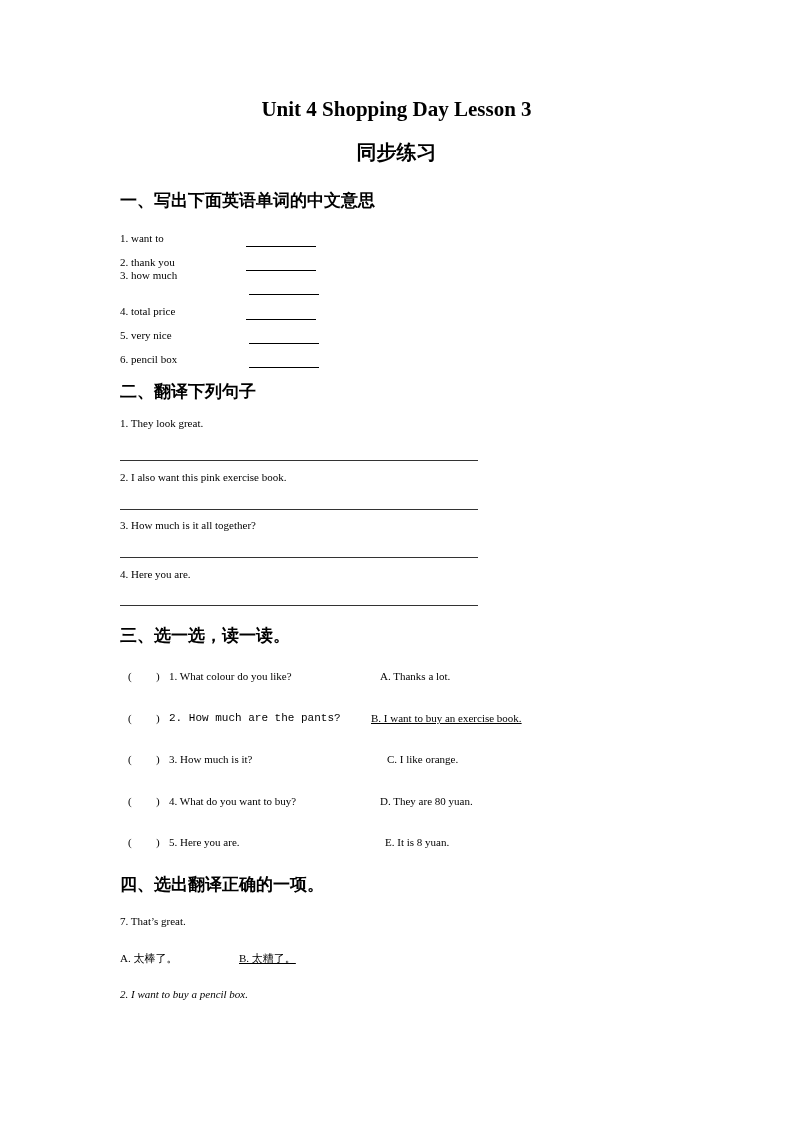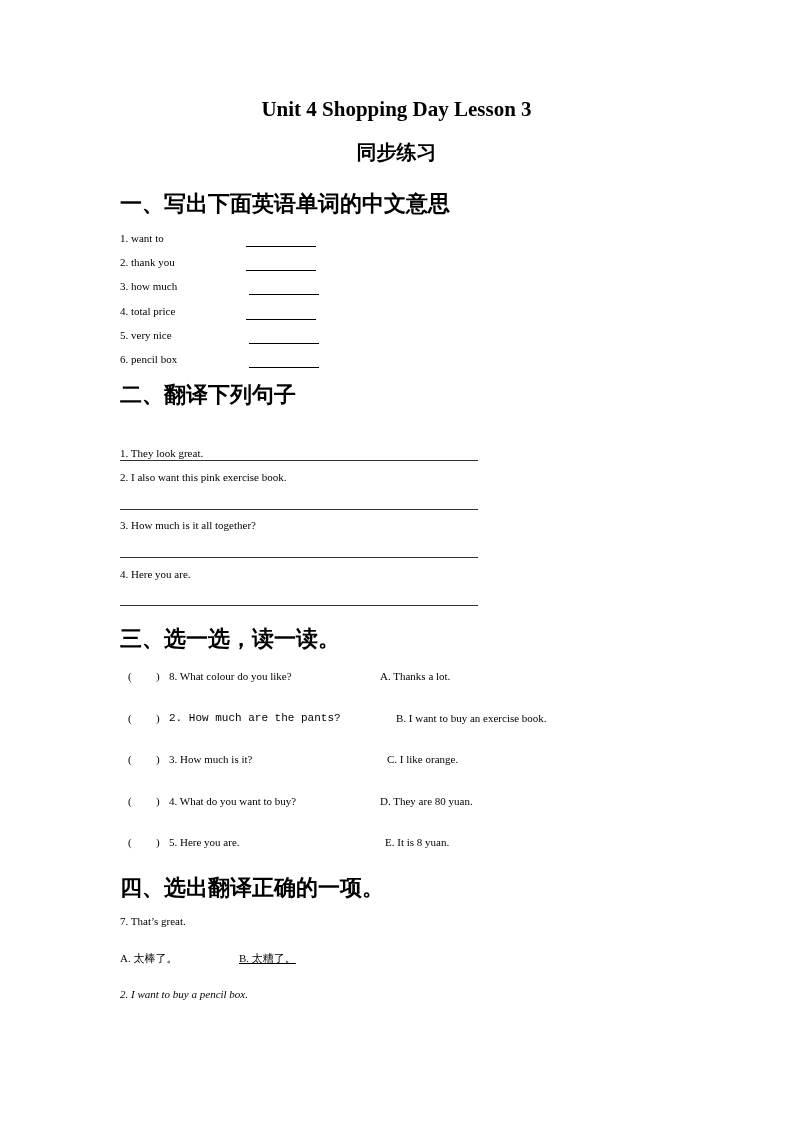--- a/index.html
+++ b/index.html
@@ -2,79 +2,79 @@
 <html><head>
   <meta charset="utf-8">
   <style>
     html, body { margin: 0; padding: 0; background: #ffffff; }
     body { width: 793px; height: 1122px; position: relative; overflow: hidden; color: #000; }
     .serif { font-family: "Liberation Serif", "DejaVu Serif", serif; }
     .sans { font-family: "DejaVu Sans", "Liberation Sans", sans-serif; }
     .abs { position: absolute; white-space: nowrap; }
     .title { left: 0; width: 793px; text-align: center; font-size: 21px; font-weight: bold; }
     .subtitle { left: 0; width: 793px; text-align: center; font-size: 20px; font-weight: bold; }
-    .heading { font-size: 22px; font-weight: bold; left: 120px; }
+    .heading { font-size: 17px; font-weight: bold; left: 120px; }
     .text { font-size: 11px; }
     .blank { border-bottom: 1px solid #000; height: 0; }
     .ansline { border-bottom: 1px solid #333; height: 0; left: 120px; width: 358px; }
   </style>
 </head>
 <body>
 
 <div class="abs title serif" style="top:97px;">Unit 4 Shopping Day Lesson 3</div>
 <div class="abs subtitle sans" style="top:139px;">同步练习</div>
 
 <div class="abs heading sans" style="top:189px;">一、写出下面英语单词的中文意思</div>
 <div>
   <div class="abs text serif" style="left:120px; top:232px;">1. want to</div>
   <div class="abs blank" style="left:246px; top:246px; width:70px;"></div>
 
   <div class="abs text serif" style="left:120px; top:256px;">2. thank you</div>
   <div class="abs blank" style="left:246px; top:270px; width:70px;"></div>
 
-  <div class="abs text serif" style="left:120px; top:280px;">3. how much</div>
+  <div class="abs text serif" style="left:120px; top:269px;">3. how much</div>
   <div class="abs blank" style="left:249px; top:294px; width:70px;"></div>
 
   <div class="abs text serif" style="left:120px; top:305px;">4. total price</div>
   <div class="abs blank" style="left:246px; top:319px; width:70px;"></div>
 
   <div class="abs text serif" style="left:120px; top:329px;">5. very nice</div>
   <div class="abs blank" style="left:249px; top:343px; width:70px;"></div>
 
   <div class="abs text serif" style="left:120px; top:353px;">6. pencil box</div>
   <div class="abs blank" style="left:249px; top:367px; width:70px;"></div>
 </div>
 
 <div class="abs heading sans" style="top:380px;">二、翻译下列句子</div>
 <div>
-  <div class="abs text serif" style="left:120px; top:447px;text-align:center;">1. They look great.</div>
+  <div class="abs text serif" style="left:120px; top:417px;text-align:center;">1. They look great.</div>
   <div class="abs ansline" style="top:460px;"></div>
 
   <div class="abs text serif" style="left:120px; top:471px;">2. I also want this pink exercise book.</div>
   <div class="abs ansline" style="top:509px;"></div>
 
   <div class="abs text serif" style="left:120px; top:519px;">3. How much is it all together?</div>
   <div class="abs ansline" style="top:557px;"></div>
 
   <div class="abs text serif" style="left:120px; top:568px;">4. Here you are.</div>
   <div class="abs ansline" style="top:605px;"></div>
 </div>
 
 <div class="abs heading sans" style="top:624px;">三、选一选，读一读。</div>
 <div>
 
   <div class="abs text serif" style="left:128px; top:670px;">(</div>
   <div class="abs text serif" style="left:156px; top:670px;">)</div>
-  <div class="abs text serif" style="left:169px; top:670px;">8. What colour do you like?</div>
+  <div class="abs text serif" style="left:169px; top:670px;">1. What colour do you like?</div>
   <div class="abs text serif" style="left:380px; top:670px;">A. Thanks a lot.</div>
 
   <div class="abs text serif" style="left:128px; top:712px;">(</div>
   <div class="abs text serif" style="left:156px; top:712px;">)</div>
   <div class="abs text serif" style="left:169px; top:712px;font-family:Liberation Mono, monospace;">2. How much are the pants?</div>
-  <div class="abs text serif" style="left:396px; top:712px;">B. I want to buy an exercise book.</div>
+  <div class="abs text serif" style="left:371px; top:712px;text-decoration:underline;">B. I want to buy an exercise book.</div>
 
   <div class="abs text serif" style="left:128px; top:753px;">(</div>
   <div class="abs text serif" style="left:156px; top:753px;">)</div>
   <div class="abs text serif" style="left:169px; top:753px;">3. How much is it?</div>
   <div class="abs text serif" style="left:387px; top:753px;">C. I like orange.</div>
 
   <div class="abs text serif" style="left:128px; top:795px;">(</div>
   <div class="abs text serif" style="left:156px; top:795px;">)</div>
   <div class="abs text serif" style="left:169px; top:795px;">4. What do you want to buy?</div>
   <div class="abs text serif" style="left:380px; top:795px;">D. They are 80 yuan.</div>

